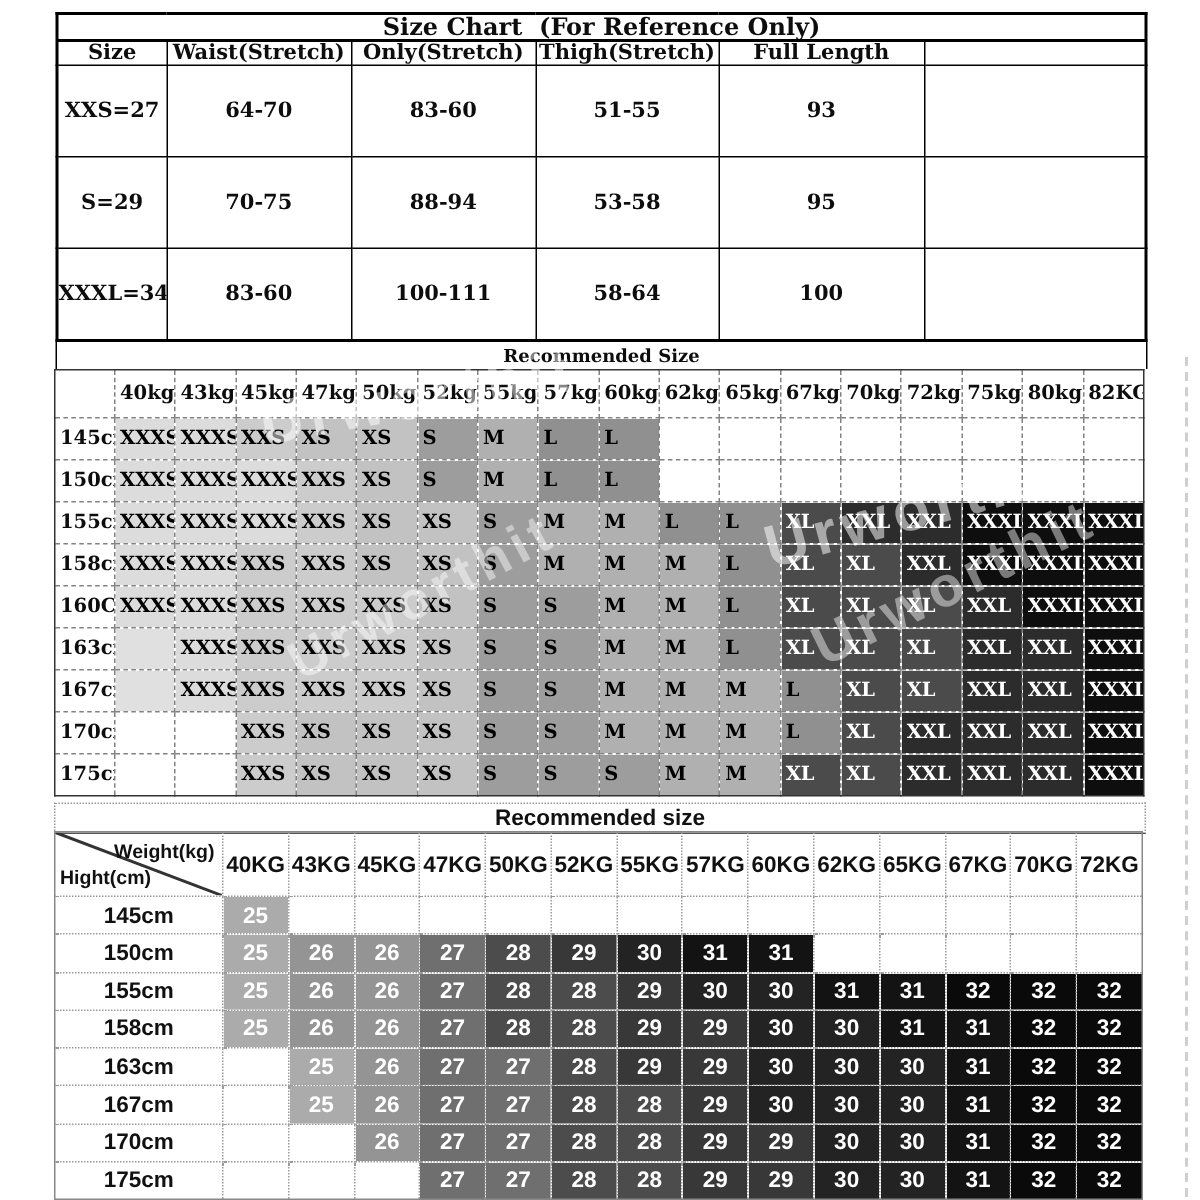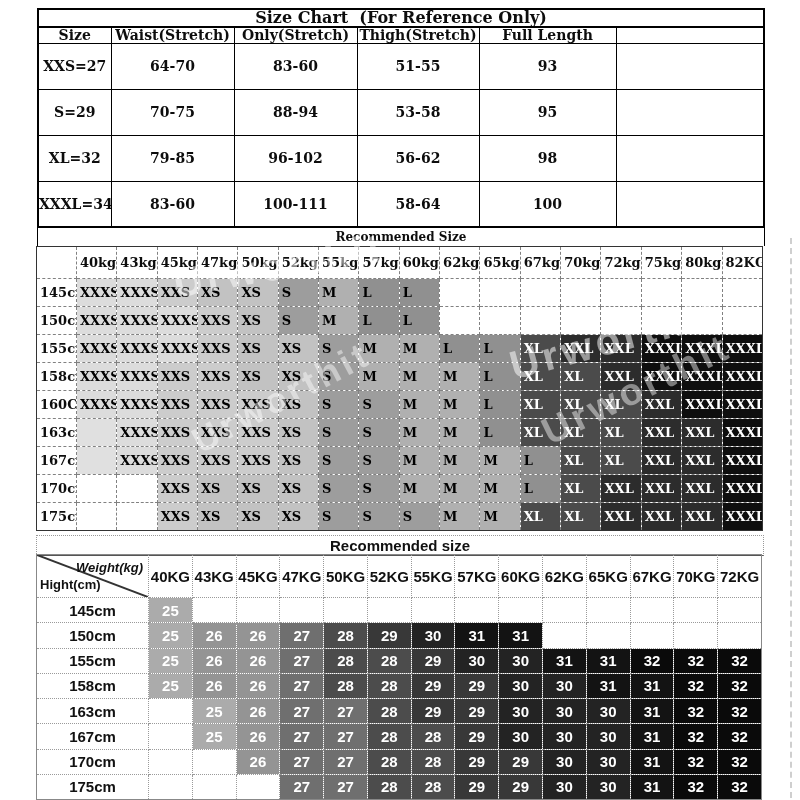--- a/index.html
+++ b/index.html
@@ -71,21 +71,21 @@
     font-weight:bold;color:#111;border:1px solid #888;
   }
   .bot th,.bot td{
     border:1px dotted #9a9a9a;text-align:center;padding:0;
     font-size:15px;line-height:1;white-space:nowrap;overflow:hidden;
   }
   .bot thead tr{height:43px;}
   .bot tbody tr{height:25px;}
   .diag{position:relative;}
   .diag svg{position:absolute;left:0;top:0;width:100%;height:100%;}
-  .wlab{position:absolute;top:6px;right:5px;font-size:13px;font-style:italic;}
+  .wlab{position:absolute;top:6px;right:5px;font-size:13px;}
   .hlab{position:absolute;bottom:6px;left:3px;font-size:13px;}
 
   .edge-dots{
     position:absolute;left:790px;top:238px;height:560px;width:0;
     border-left:2px dashed #cfcfcf;
   }
 </style>
 </head>
 <body>
 
@@ -121,28 +121,20 @@
           <td>51-55</td>
           <td>93</td>
           <td></td>
         </tr>
         <tr>
           <td>S=29</td>
           <td>70-75</td>
           <td>88-94</td>
           <td>53-58</td>
           <td>95</td>
-          <td></td>
-        </tr>
-        <tr>
-          <td>XL=32</td>
-          <td>79-85</td>
-          <td>96-102</td>
-          <td>56-62</td>
-          <td>98</td>
           <td></td>
         </tr>
         <tr>
           <td>XXXL=34</td>
           <td>83-60</td>
           <td>100-111</td>
           <td>58-64</td>
           <td>100</td>
           <td></td>
         </tr>

